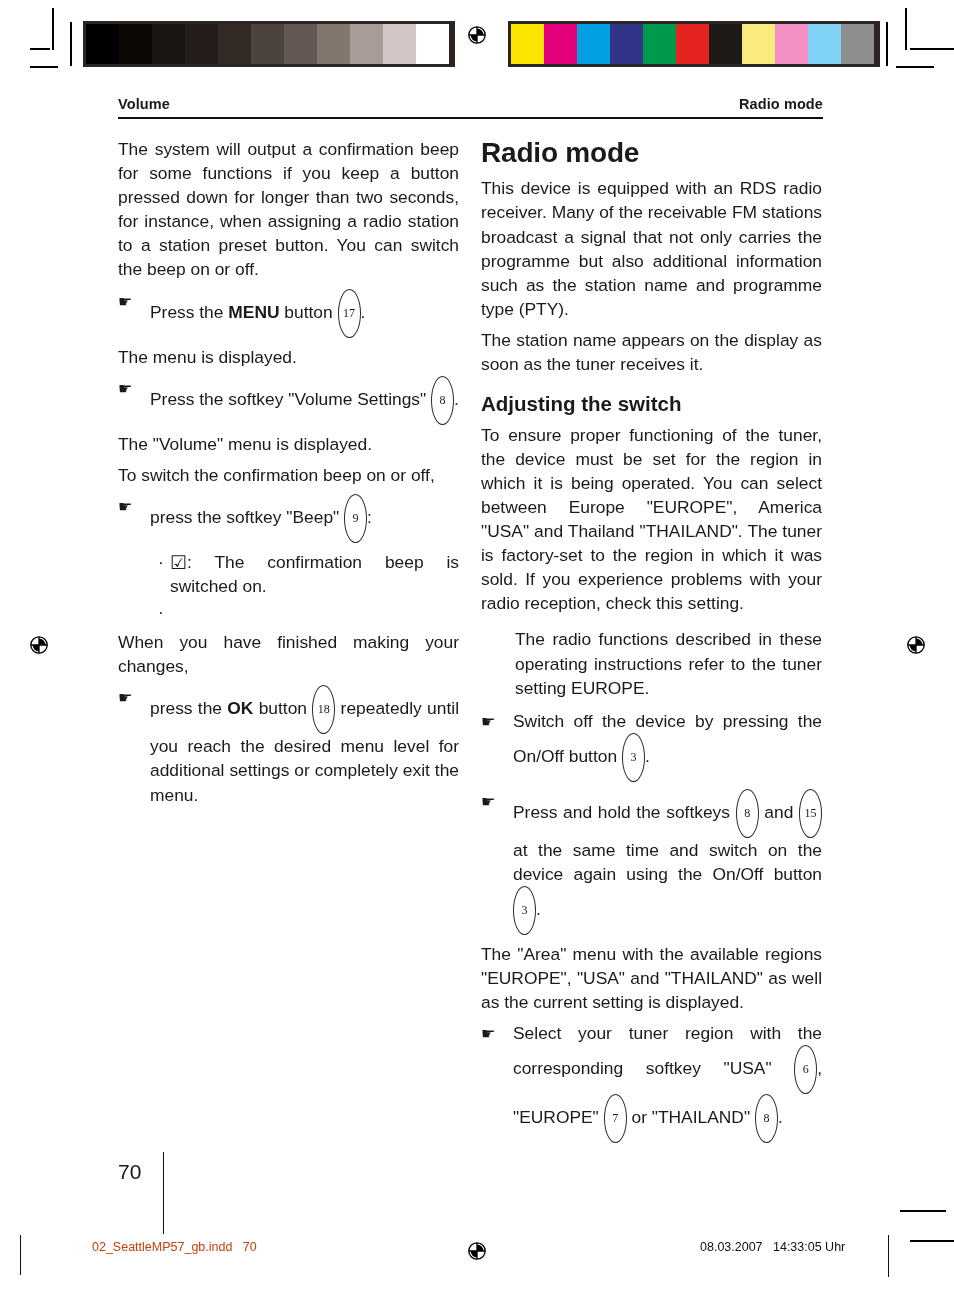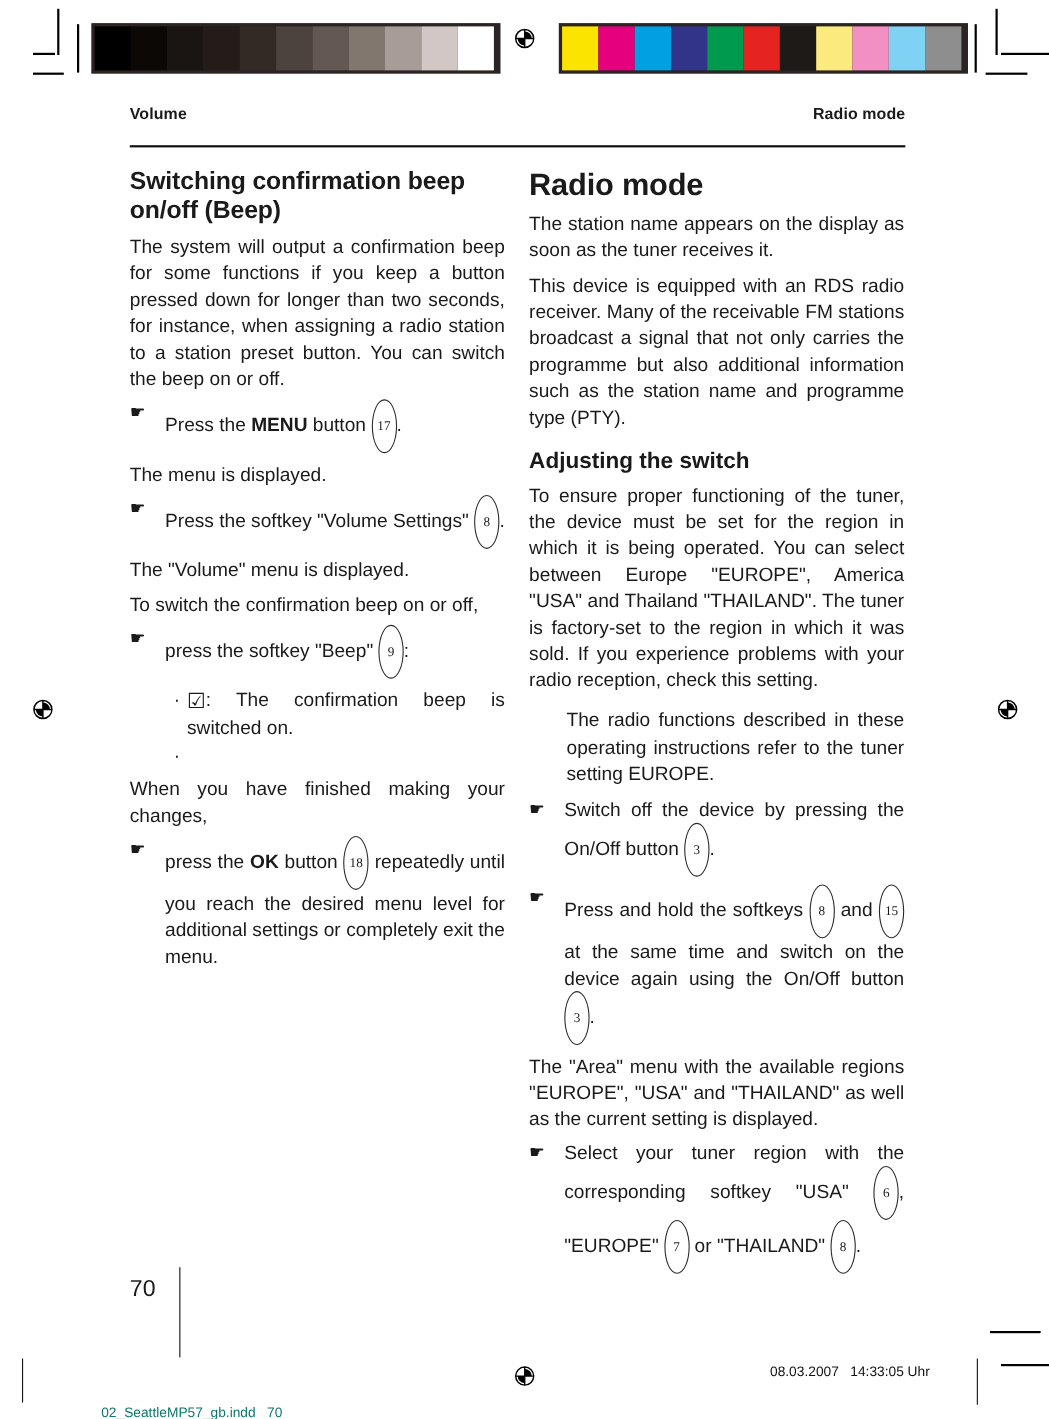--- a/index.html
+++ b/index.html
@@ -44,21 +44,21 @@
     width: 705px;
   }
 
   #running-head {
     display: flex;
     justify-content: space-between;
     align-items: baseline;
     font-size: 14.5px;
     font-weight: bold;
     letter-spacing: 0.1px;
-    padding-bottom: 20px;
+    padding-bottom: 5px;
   }
   #head-rule {
     border-top: 2.2px solid #111;
     margin-bottom: 18px;
   }
 
   .columns {
     display: flex;
     gap: 22px;
   }
@@ -192,23 +192,23 @@
     position: absolute;
     left: 888px;
     top: 1235px;
     width: 0;
     height: 42px;
     border-left: 1.3px solid #111;
   }
   #footer-file {
     position: absolute;
     left: 92px;
-    top: 1277px;
+    top: 1240px;
     font-size: 12.5px;
-    color: #0f766e;
+    color: #c2410c;
     white-space: pre;
   }
   #footer-date {
     position: absolute;
     left: 700px;
     top: 1240px;
     font-size: 12.5px;
     color: #111;
     white-space: pre;
   }
@@ -299,21 +299,20 @@
     <div id="running-head">
       <span>Volume</span>
       <span>Radio mode</span>
     </div>
     <div id="head-rule"></div>
 
     <div class="columns">
 
       <div class="col">
 
-        <h2 class="section">Switching confirmation beep on/off (Beep)</h2>
 
         <p class="body">The system will output a confirmation beep for some functions if you keep a button pressed down for longer than two seconds, for instance, when assigning a radio station to a station preset button. You can switch the beep on or off.</p>
 
         <div class="step">
           <span class="hand">☛</span>
           <span class="step-text nojust"><span>Press the </span><b>MENU</b><span> button </span><span class="ref">17</span><span>.</span></span>
         </div>
 
         <p class="body nojust">The menu is displayed.</p>
 
@@ -346,23 +345,23 @@
           <span class="hand">☛</span>
           <span class="step-text"><span>press the </span><b>OK</b><span> button </span><span class="ref">18</span><span> repeatedly until you reach the desired menu level for additional settings or completely exit the menu.</span></span>
         </div>
 
       </div>
 
       <div class="col">
 
         <h1 class="chapter">Radio mode</h1>
 
+        <p class="body">This device is equipped with an RDS radio receiver. Many of the receivable FM stations broadcast a signal that not only carries the programme but also additional information such as the station name and programme type (PTY).</p>
+
         <p class="body">The station name appears on the display as soon as the tuner receives it.</p>
-
-        <p class="body">This device is equipped with an RDS radio receiver. Many of the receivable FM stations broadcast a signal that not only carries the programme but also additional information such as the station name and programme type (PTY).</p>
 
         <h3 class="subsection">Adjusting the switch</h3>
 
         <p class="body">To ensure proper functioning of the tuner, the device must be set for the region in which it is being operated. You can select between Europe "EUROPE", America "USA" and Thailand "THAILAND". The tuner is factory-set to the region in which it was sold. If you experience problems with your radio reception, check this setting.</p>
 
         <div class="note">
           <div class="note-body">The radio functions described in these operating instructions refer to the tuner setting EUROPE.</div>
         </div>
 
         <div class="step">

